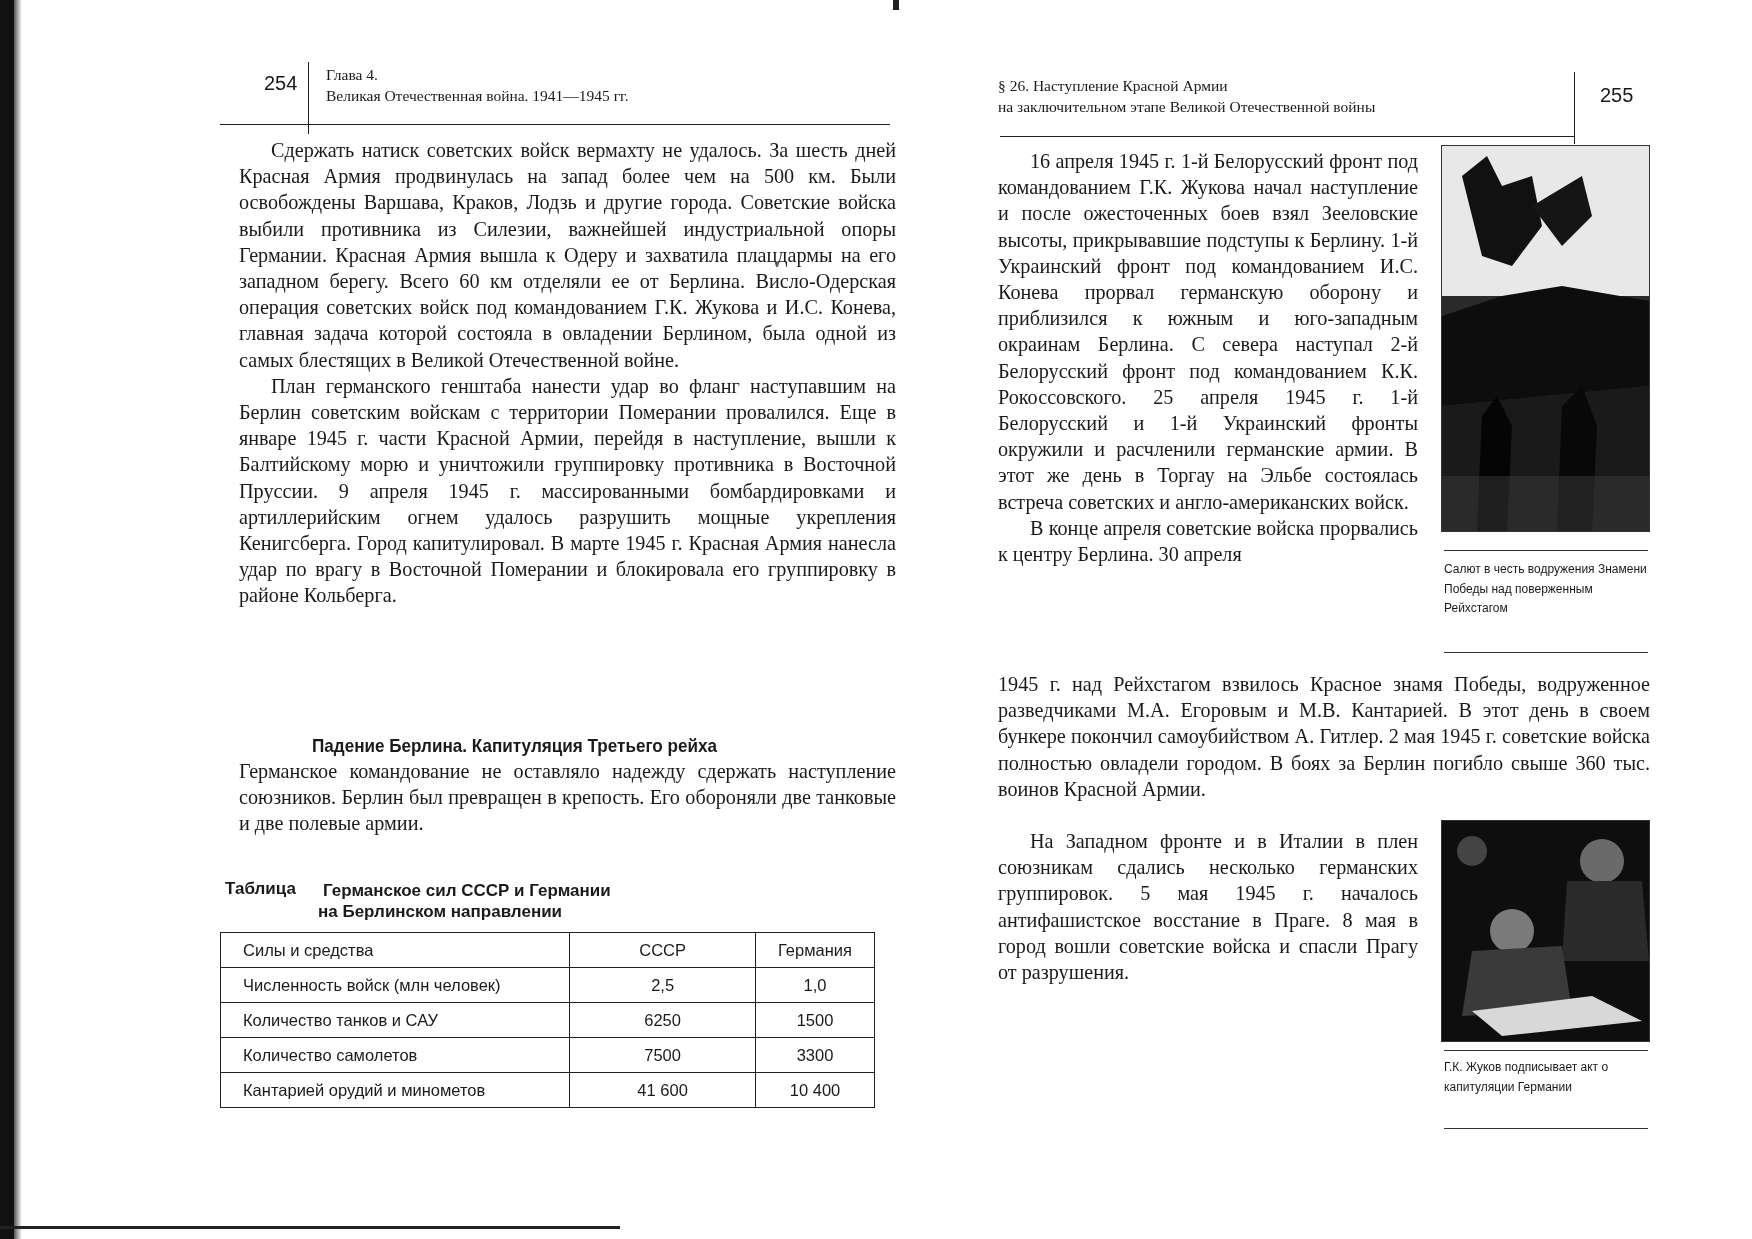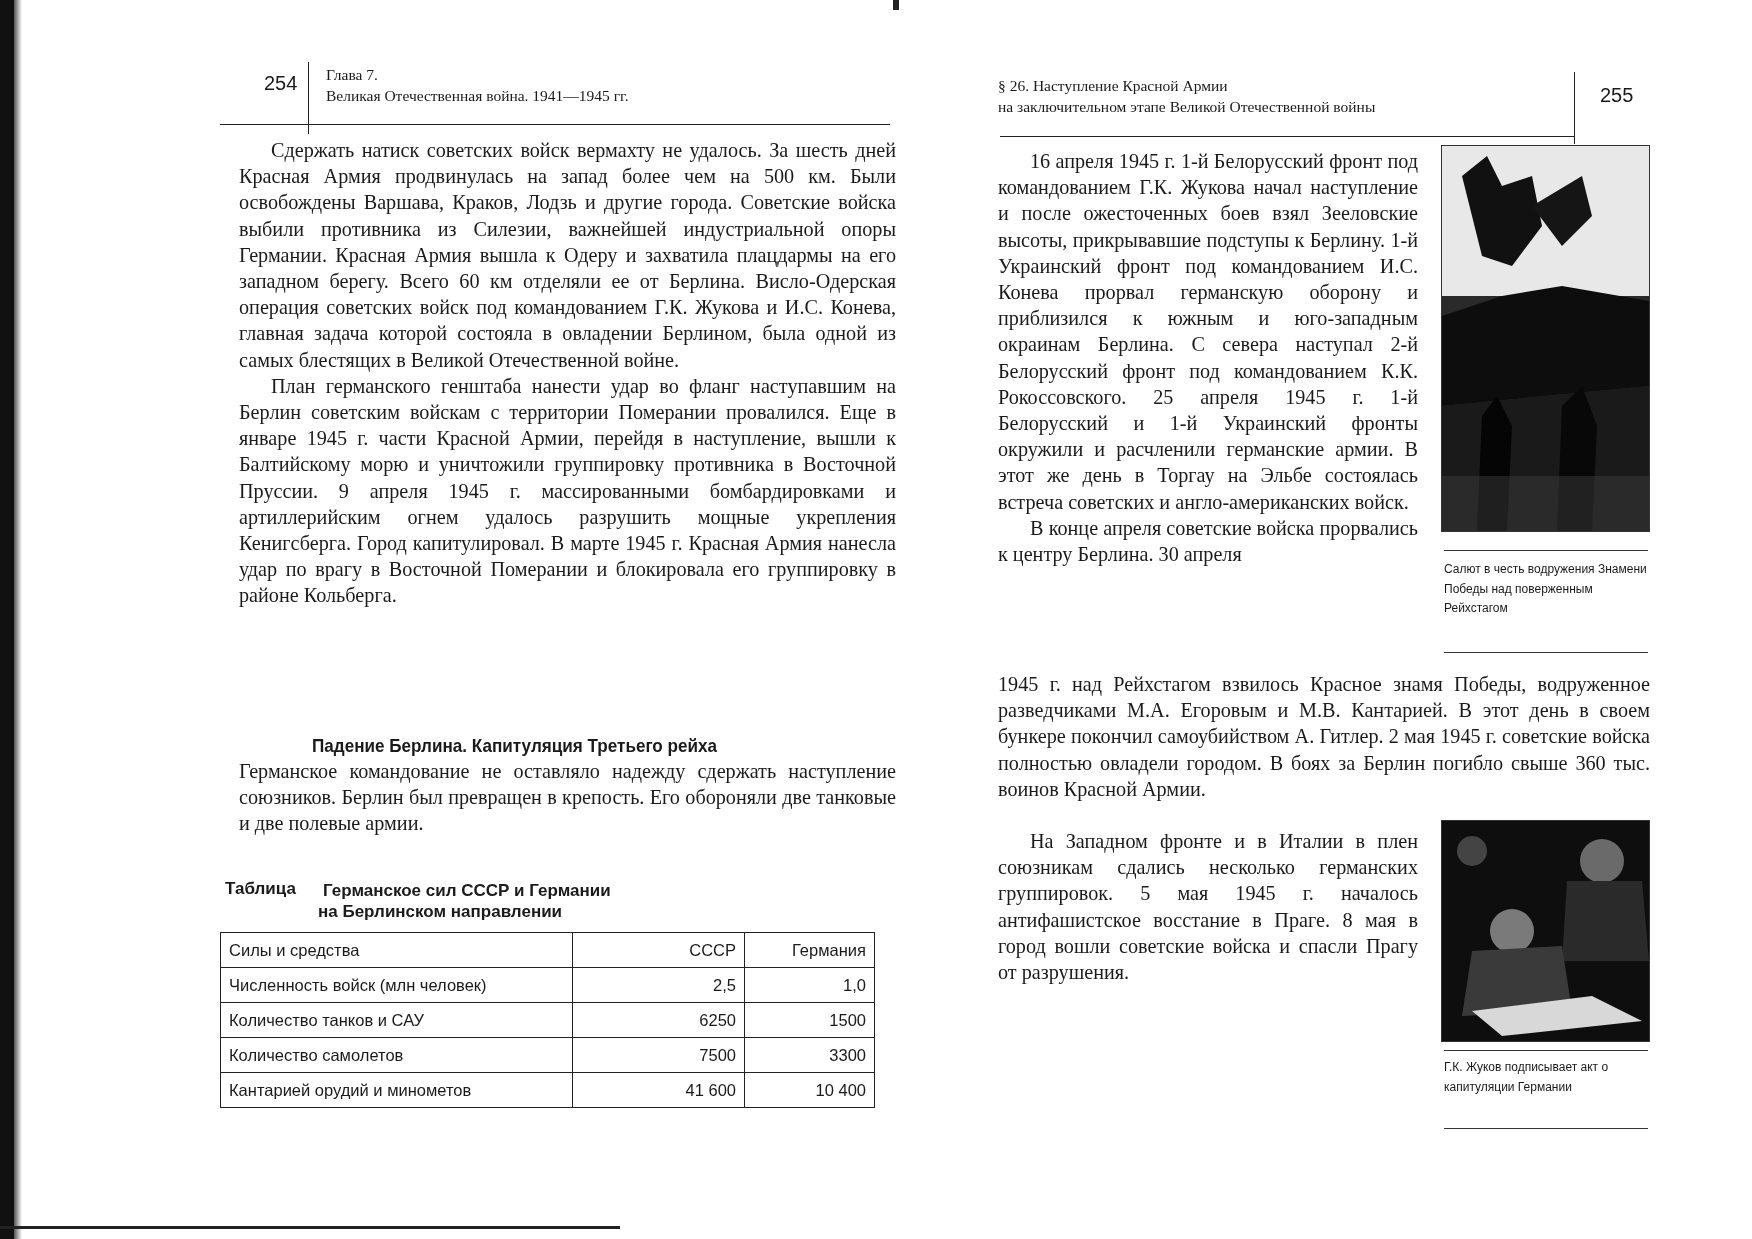--- a/index.html
+++ b/index.html
@@ -22,40 +22,40 @@
   .hdr-vrule { position:absolute; width:1px; background:#222; }
 
   .body-text { position:absolute; font-size:20.2px; line-height:26.2px; text-align:justify; }
   .body-text p { margin:0; text-indent:32px; }
   .body-text p.noindent { text-indent:0; }
 
   .section-head { position:absolute; font-family:"Liberation Sans","DejaVu Sans",sans-serif; font-weight:bold; font-size:19px; transform:scaleX(0.9); transform-origin:left; }
 
   .table-caption { position:absolute; font-family:"Liberation Sans","DejaVu Sans",sans-serif; font-weight:bold; font-size:17px; line-height:21px; }
   .tbl { position:absolute; border-collapse:collapse; font-family:"Liberation Sans","DejaVu Sans",sans-serif; font-size:16.5px; }
-  .tbl td { border:1.5px solid #222; height:34px; padding:0 8px; }
-  .tbl td.num { text-align:right; }
+  .tbl td { border:1.5px solid #222; height:34px; padding:0 22px; }
+  .tbl td.num { text-align:center; }
 
   .photo { position:absolute; background:#111; border:1px solid #333; overflow:hidden; }
   .caption { position:absolute; font-family:"Liberation Sans","DejaVu Sans",sans-serif; font-size:12px; line-height:19.5px; }
   .cap-rule { position:absolute; height:1px; background:#333; }
 </style>
 </head>
 <body>
 
 <div class="scan-edge-left"></div>
 <div class="scan-edge-left2"></div>
 <div class="scan-bottom"></div>
 <div class="spine-mark"></div>
 
 <div class="page page-left">
   <div class="pagenum" style="left:44px;top:72px;">254</div>
   <div class="hdr-vrule" style="left:88px;top:62px;height:72px;"></div>
   <div class="running" style="left:106px;top:64px;">
-    <div>Глава 7.</div>
+    <div>Глава 4.</div>
     <div>Великая Отечественная война. 1941—1945 гг.</div>
   </div>
   <div class="hdr-rule" style="left:0;top:124px;width:670px;"></div>
 
   <div class="body-text" style="left:19px;top:137px;width:657px;">
     <p>Сдержать натиск советских войск вермахту не удалось. За шесть дней Красная Армия продвинулась на запад более чем на 500 км. Были освобождены Варшава, Краков, Лодзь и другие города. Советские войска выбили противника из Силезии, важнейшей индустриальной опоры Германии. Красная Армия вышла к Одеру и захватила плацдармы на его западном берегу. Всего 60 км отделяли ее от Берлина. Висло-Одерская операция советских войск под командованием Г.К. Жукова и И.С. Конева, главная задача которой состояла в овладении Берлином, была одной из самых блестящих в Великой Отечественной войне.</p>
     <p>План германского генштаба нанести удар во фланг наступавшим на Берлин советским войскам с территории Померании провалился. Еще в январе 1945 г. части Красной Армии, перейдя в наступление, вышли к Балтийскому морю и уничтожили группировку противника в Восточной Пруссии. 9 апреля 1945 г. массированными бомбардировками и артиллерийским огнем удалось разрушить мощные укрепления Кенигсберга. Город капитулировал. В марте 1945 г. Красная Армия нанесла удар по врагу в Восточной Померании и блокировала его группировку в районе Кольберга.</p>
   </div>
 
   <div class="section-head" style="left:92px;top:735px;">Падение Берлина. Капитуляция Третьего рейха</div>

